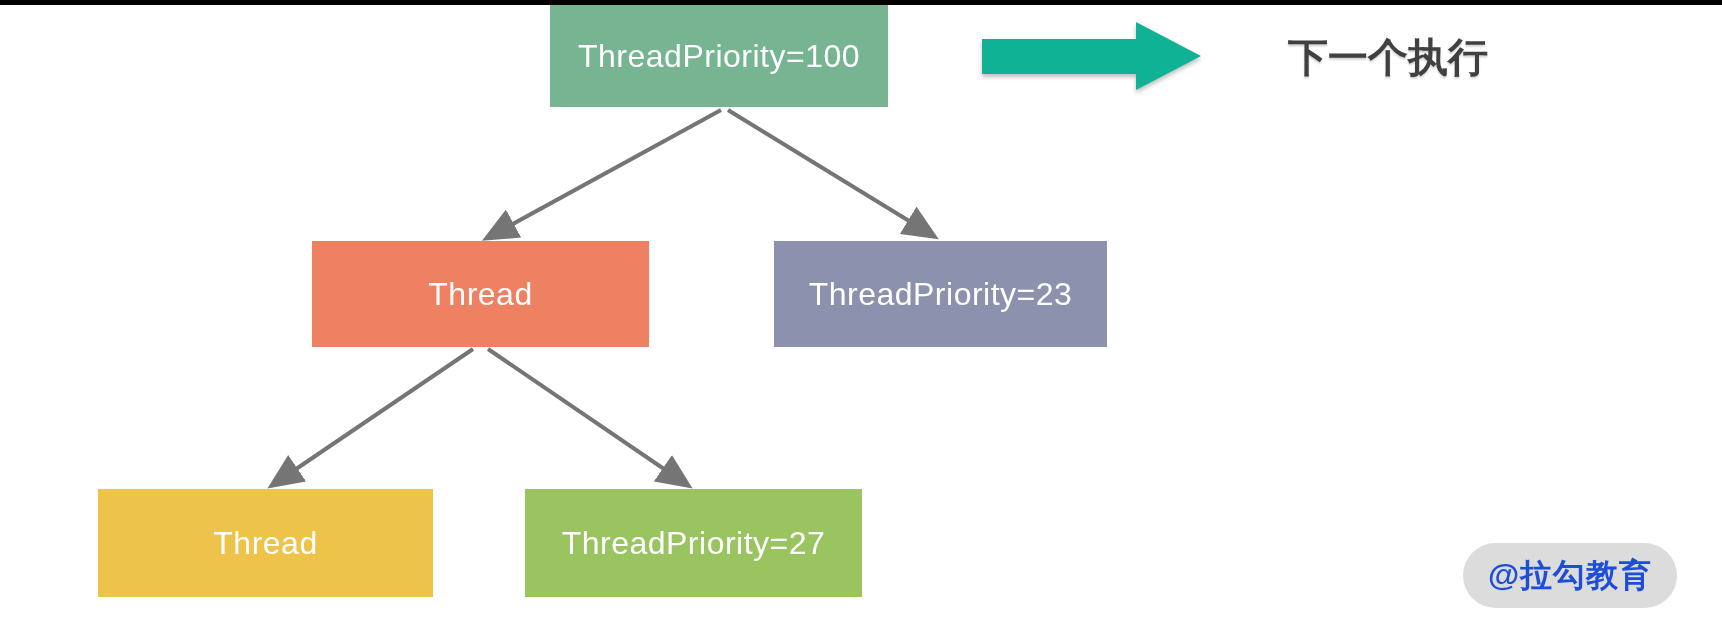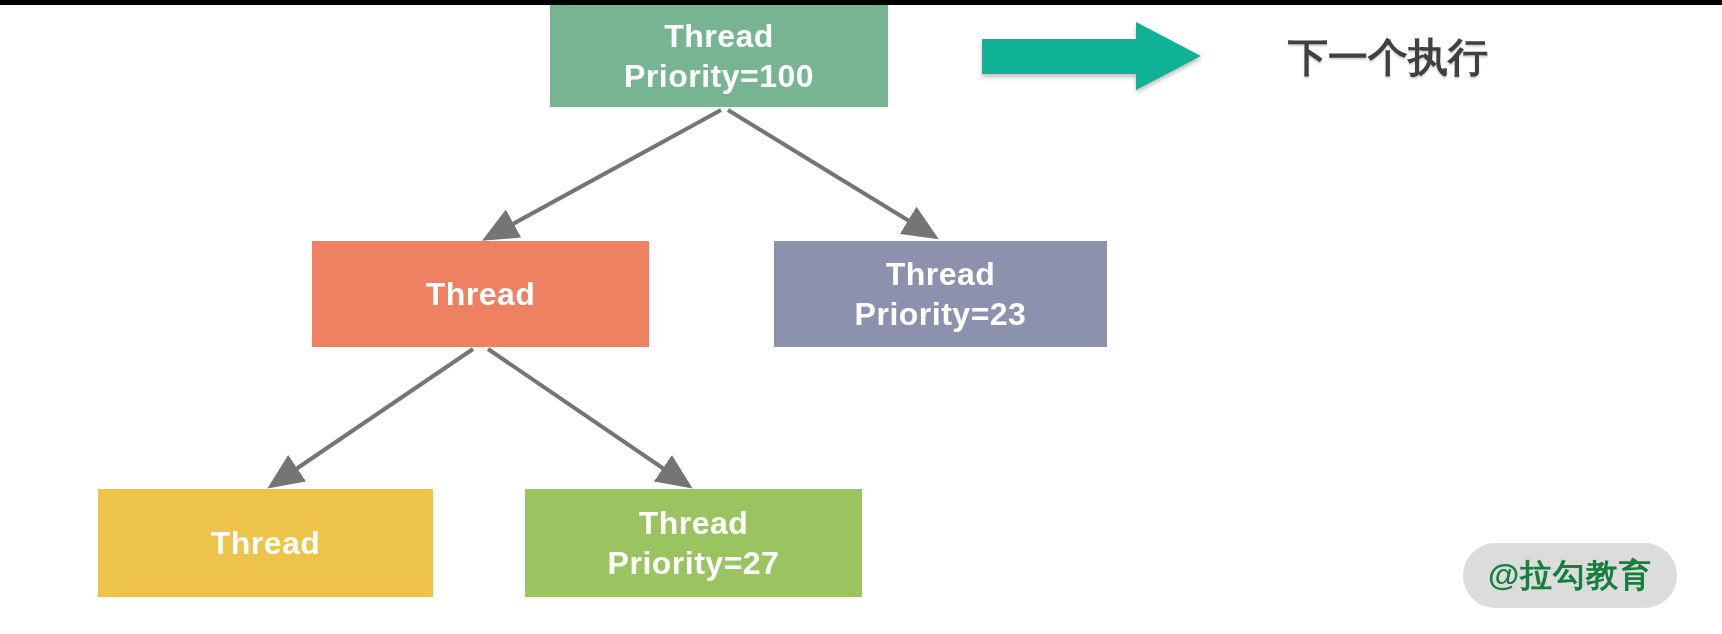--- a/index.html
+++ b/index.html
@@ -19,26 +19,26 @@
   }
   .connectors {
     position: absolute;
     left: 0; top: 0;
     width: 1722px; height: 634px;
     pointer-events: none;
   }
   .node {
     position: absolute;
     display: flex;
-    flex-direction: column;
+    flex-direction: row;
     align-items: center;
     justify-content: center;
     color: #ffffff;
     font-size: 32px;
-    font-weight: 700;
+    font-weight: 400;
     line-height: 40px;
     text-align: center;
     letter-spacing: 0.5px;
   }
   .node span { display: block; }
   .node-root  { left: 550px; top: 5px;   width: 338px; height: 102px; }
   .node-left  { left: 312px; top: 241px; width: 337px; height: 106px; }
   .node-right { left: 774px; top: 241px; width: 333px; height: 106px; }
   .node-ll    { left: 98px;  top: 489px; width: 335px; height: 108px; }
   .node-lr    { left: 525px; top: 489px; width: 337px; height: 108px; }
@@ -112,16 +112,16 @@
   </div>
 
   <div class="node node-lr" style="background: rgb(154, 196, 95);">
     <span>Thread</span>
     <span>Priority=27</span>
   </div>
 
   <div class="legend-label" style="color: #404040;">下一个执行</div>
 
   <div class="watermark" style="background: rgb(220, 220, 220);">
-    <span style="color: #15803d;">@拉勾教育</span>
+    <span style="color: #1d4ed8;">@拉勾教育</span>
   </div>
 
 </div>
 
 </body></html>

